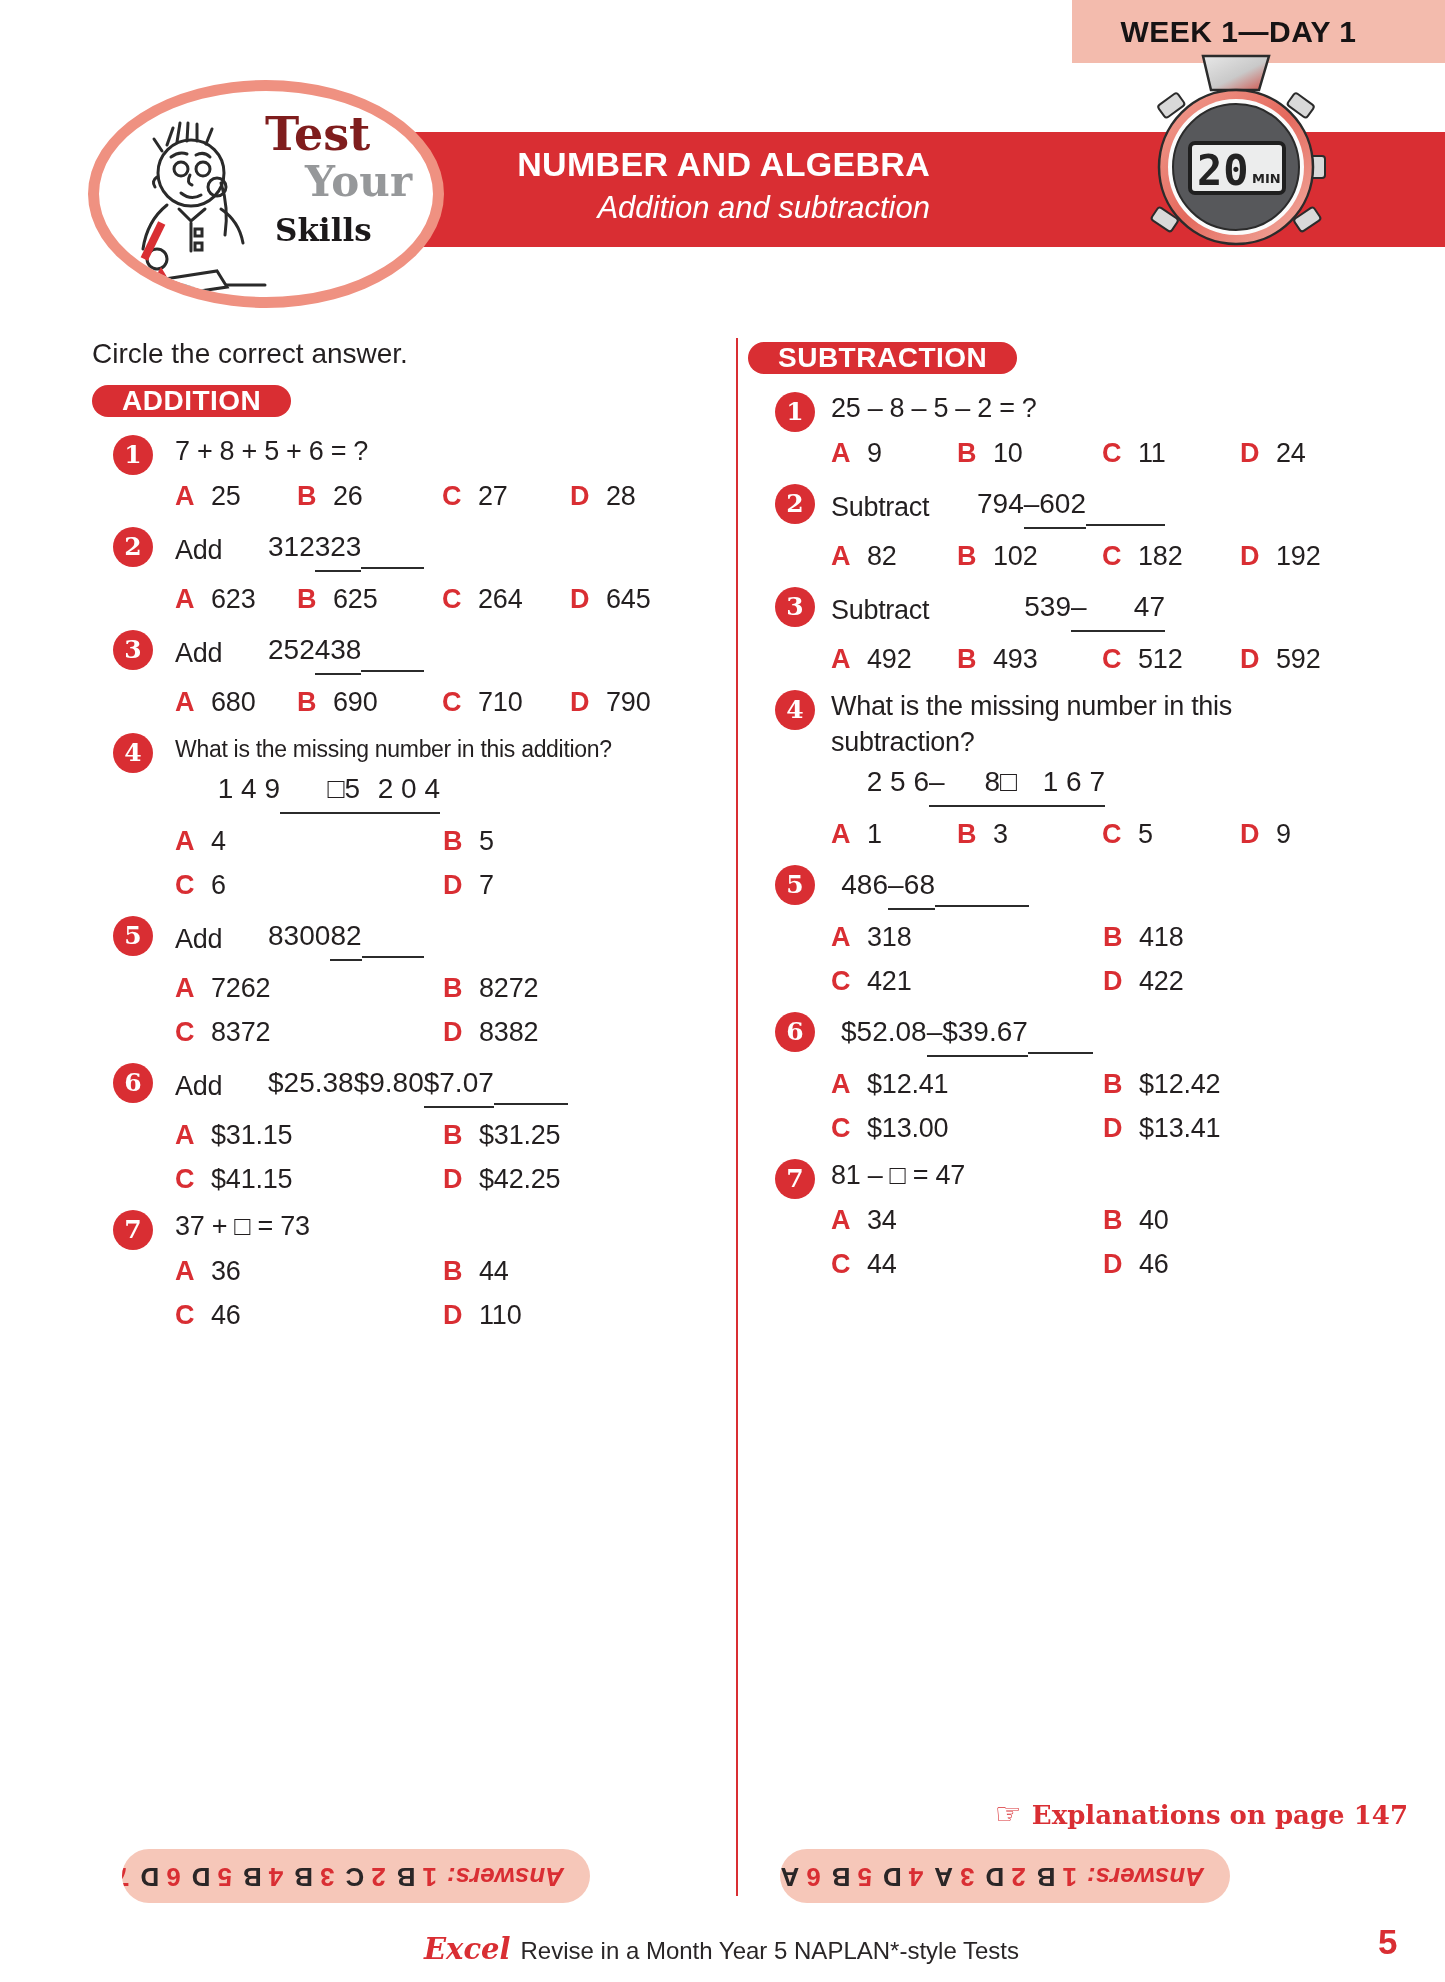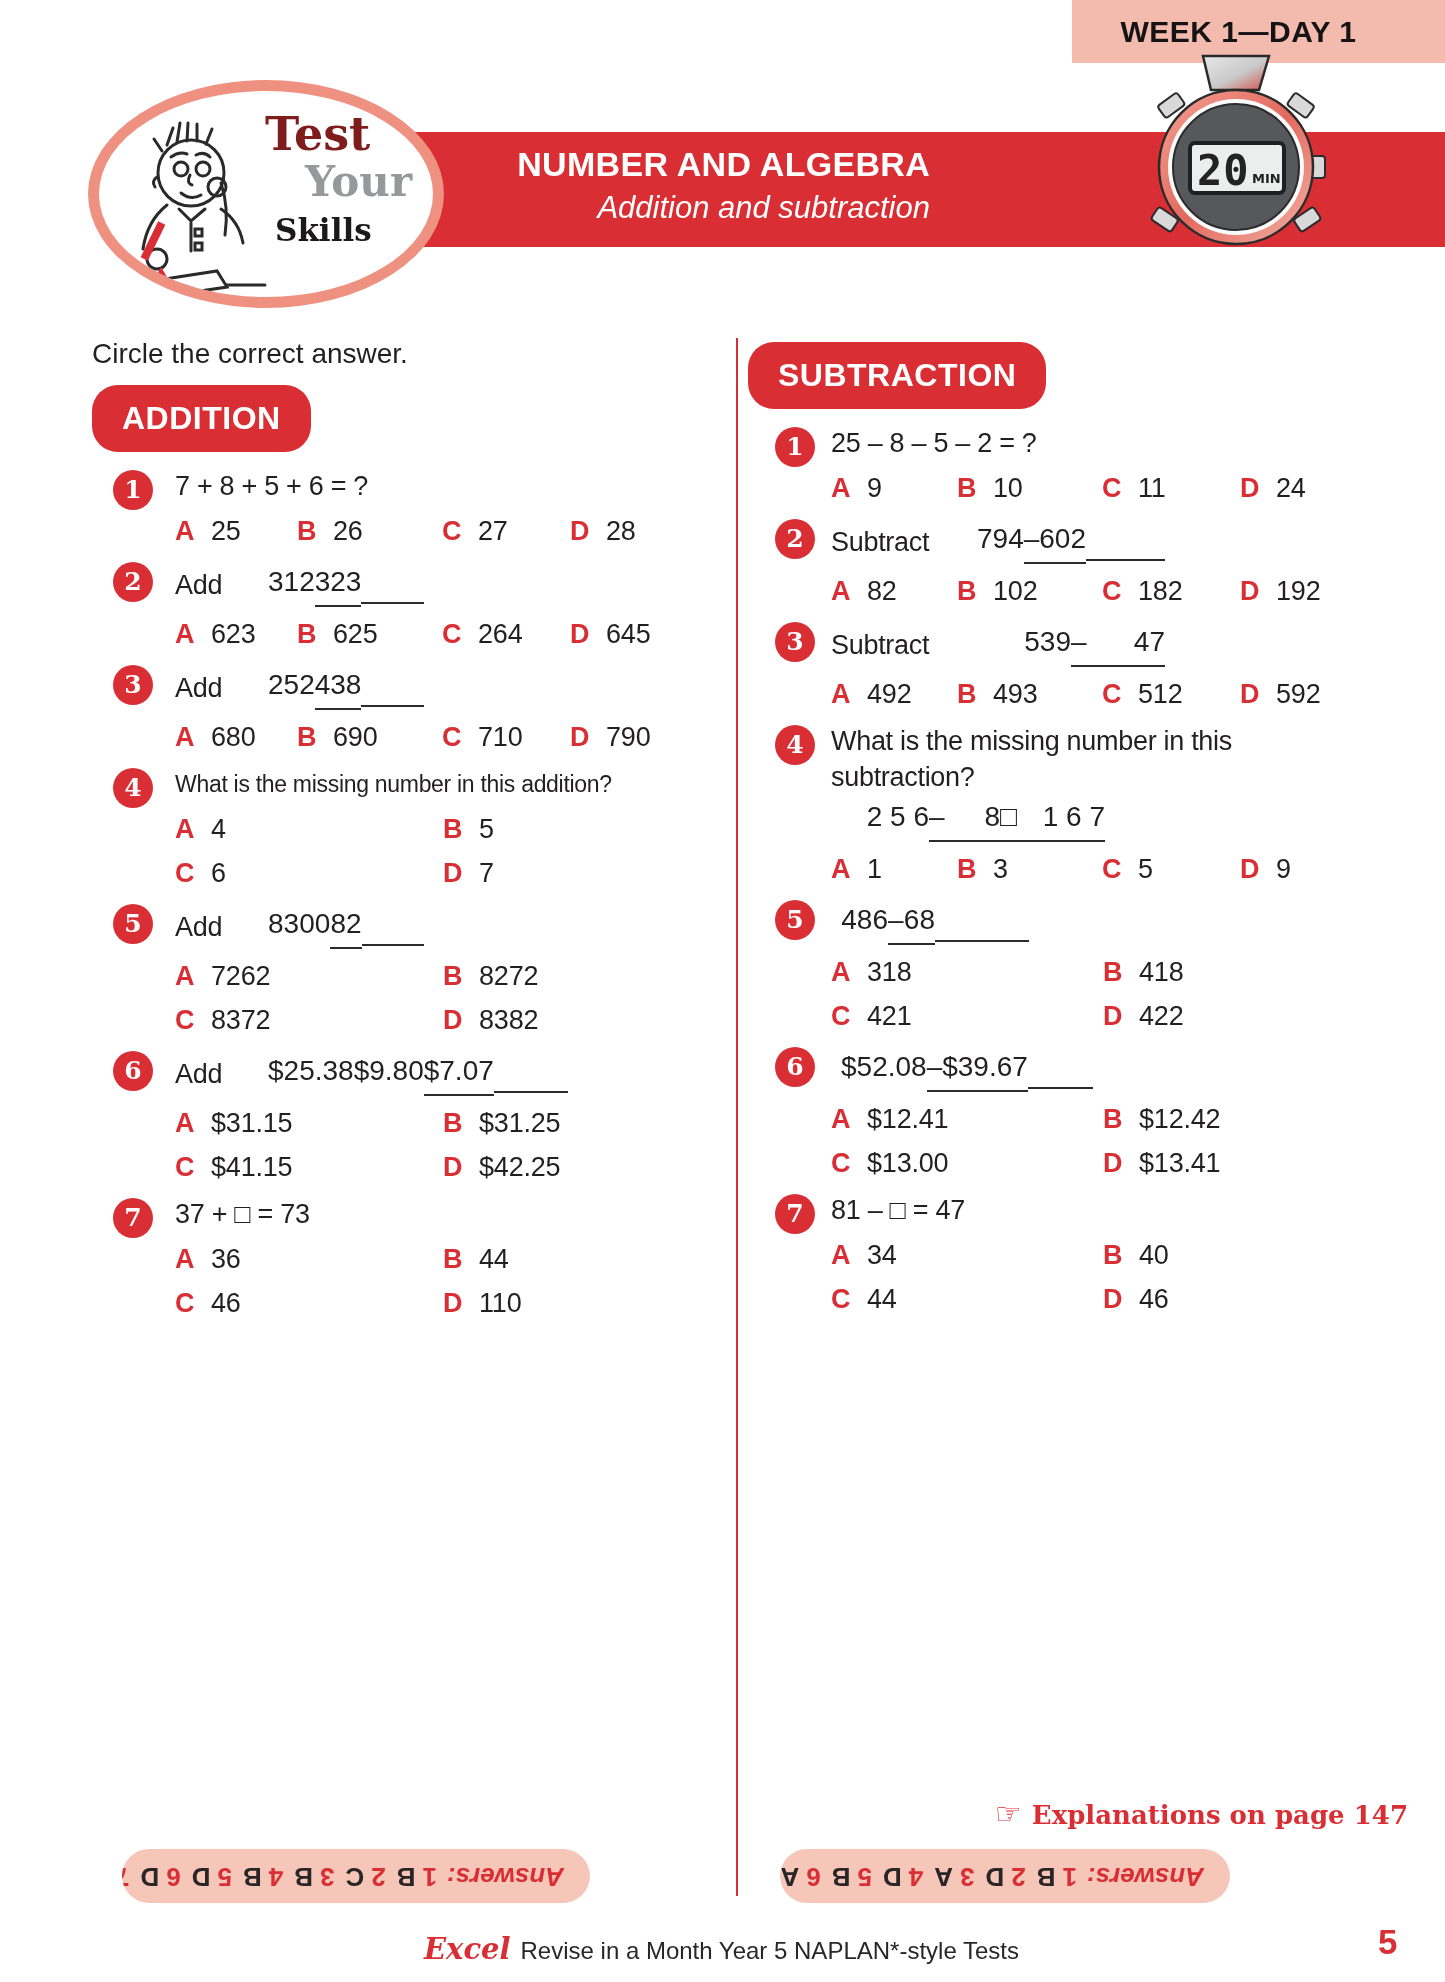--- a/index.html
+++ b/index.html
@@ -31,22 +31,22 @@
 
   
   .watch{position:absolute;left:1145px;top:54px;z-index:3}
 
   
   .divider{position:absolute;left:736px;top:338px;width:2px;height:1558px;background:var(--red);z-index:0}
   .col{position:absolute;z-index:1}
   .col-left{left:92px;top:337px;width:650px}
   .col-right{left:748px;top:342px;width:697px}
   .instruction{font-size:28px;line-height:34px;margin-bottom:14px}
-  .section-badge{display:inline-block;background:var(--red);color:#fff;font-weight:bold;font-size:32px;
-    letter-spacing:.5px;padding:15px 30px;border-radius:26px;margin-bottom:16px}
+  .section-badge{display:inline-block;background:var(--red);color:#fff;font-weight:bold;font-size:28px;
+    letter-spacing:.5px;padding:0 30px;border-radius:26px;margin-bottom:16px}
 
   .question{display:flex;margin-bottom:10px}
   .q-num{flex:0 0 40px;height:40px;border-radius:50%;background:var(--red);color:#fff;text-align:center;
     font-family:"DejaVu Serif",serif;font-weight:bold;font-size:25px;line-height:40px;margin-top:2px}
   .col-left .q-num{margin-left:21px;margin-right:22px}
   .col-right .q-num{margin-left:27px;margin-right:16px}
   .q-body{flex:1;min-width:0}
   .q-prompt{font-size:27px;line-height:36px;letter-spacing:-.3px;white-space:nowrap}
   .q-prompt.long{font-size:23px}
   .col-right .q-prompt{white-space:normal;max-width:520px}
@@ -275,20 +275,33 @@
                 <span class="opt-letter">D</span>
                 <span class="opt-value">790</span>
               </div>
             </div>
           </div>
         </div>
         <div class="question">
           <div class="q-num">4</div>
           <div class="q-body">
             <div class="q-prompt long">What is the missing number in this addition?</div>
+            <div class="work no-label">
+              <div class="stack k-small">
+                <div class="srow">
+                  <span class="num">1 4 9</span>
+                </div>
+                <div class="srow line">
+                  <span class="num">□5</span>
+                </div>
+                <div class="srow line">
+                  <span class="num">2 0 4</span>
+                </div>
+              </div>
+            </div>
             <div class="options opt-grid2">
               <div class="opt">
                 <span class="opt-letter">A</span>
                 <span class="opt-value">4</span>
               </div>
               <div class="opt">
                 <span class="opt-letter">B</span>
                 <span class="opt-value">5</span>
               </div>
               <div class="opt">

